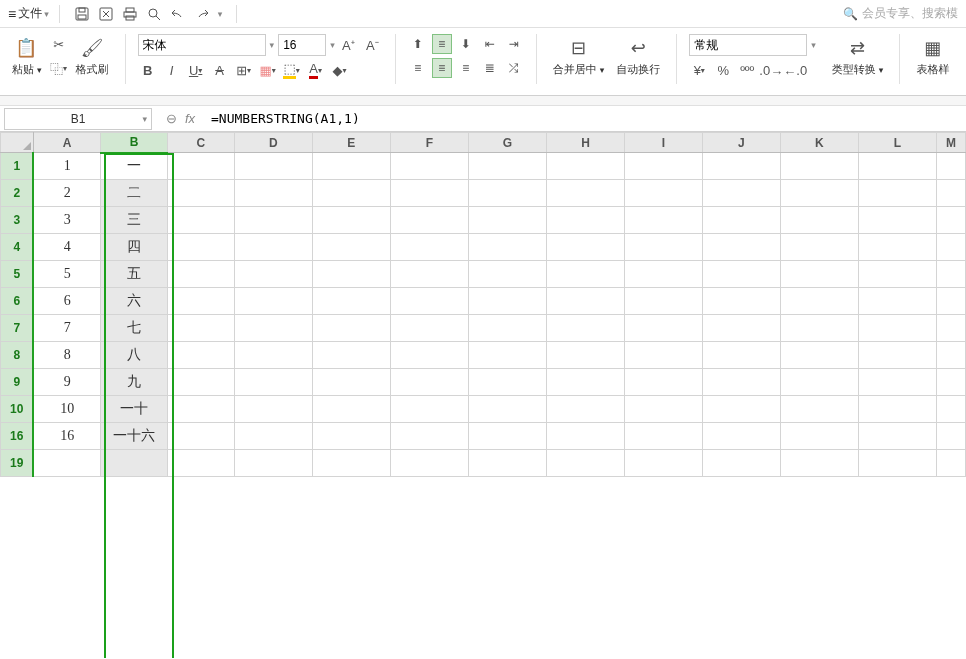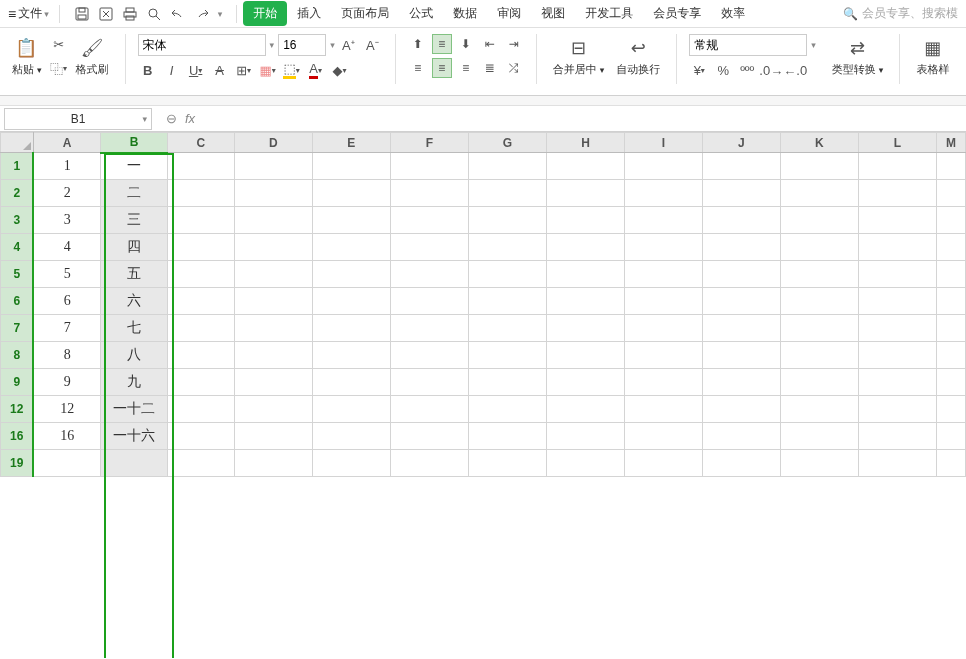--- a/index.html
+++ b/index.html
@@ -117,32 +117,20 @@
         </svg>
       </div>
     <div class="qat-icon">
         <svg width="14" height="14" viewBox="0 0 14 14">
           <path d="M10 3 L13 6 L10 9 M13 6 Q6 6 4 10" fill="none" stroke="#555"></path>
         </svg>
       </div>
     <span style="font-size:9px;color:#888;align-self:center">▾</span>
   </div>
   <div class="divider"></div>
-  <div class="tabs">
-    <div class="tab active">开始</div>
-    <div class="tab">插入</div>
-    <div class="tab">页面布局</div>
-    <div class="tab">公式</div>
-    <div class="tab">数据</div>
-    <div class="tab">审阅</div>
-    <div class="tab">视图</div>
-    <div class="tab">开发工具</div>
-    <div class="tab">会员专享</div>
-    <div class="tab">效率</div>
-  </div>
   <div class="search">
     <span class="search-icon">🔍</span>
     <span>会员专享、搜索模</span>
   </div>
 </div>
 
 <div class="ribbon">
 
   <div class="ribbon-group">
     <div class="ribbon-group-row">
@@ -256,20 +244,21 @@
 
 <div class="formula-bar">
   <div class="namebox">
     <span>B1</span>
     <span class="dd">▾</span>
   </div>
   <div class="fb-icons">
     <span class="fb-icon">⊖</span>
     <span class="fb-icon" style="font-style:italic">fx</span>
   </div>
+  <input class="formula-input" value="=NUMBERSTRING(A1,1)" style="">
 </div>
 
 <div class="grid-wrap">
   <table class="grid" id="grid-table">
       <tbody>
         <tr>
           <th class="corner"></th>
           <th class="colhead" style="width:70px">A</th>
           <th class="colhead selected" style="width:70px">B</th>
           <th class="colhead" style="width:70px">C</th>
@@ -422,23 +411,23 @@
           <td class="colw" style="width:82px"></td>
           <td class="colw" style="width:82px"></td>
           <td class="colw" style="width:82px"></td>
           <td class="colw" style="width:82px"></td>
           <td class="colw" style="width:82px"></td>
           <td class="colw" style="width:82px"></td>
           <td class="colw" style="width:82px"></td>
           <td class="colw" style="width:30px"></td>
         </tr>
         <tr>
-          <th class="rowhead selected">12</th>
-          <td class="colw" style="width:70px">12</td>
-          <td class="colw sel-col" style="width:70px">一十二</td>
+          <th class="rowhead selected">10</th>
+          <td class="colw" style="width:70px">10</td>
+          <td class="colw sel-col" style="width:70px">一十</td>
           <td class="colw" style="width:70px"></td>
           <td class="colw" style="width:82px"></td>
           <td class="colw" style="width:82px"></td>
           <td class="colw" style="width:82px"></td>
           <td class="colw" style="width:82px"></td>
           <td class="colw" style="width:82px"></td>
           <td class="colw" style="width:82px"></td>
           <td class="colw" style="width:82px"></td>
           <td class="colw" style="width:82px"></td>
           <td class="colw" style="width:82px"></td>

